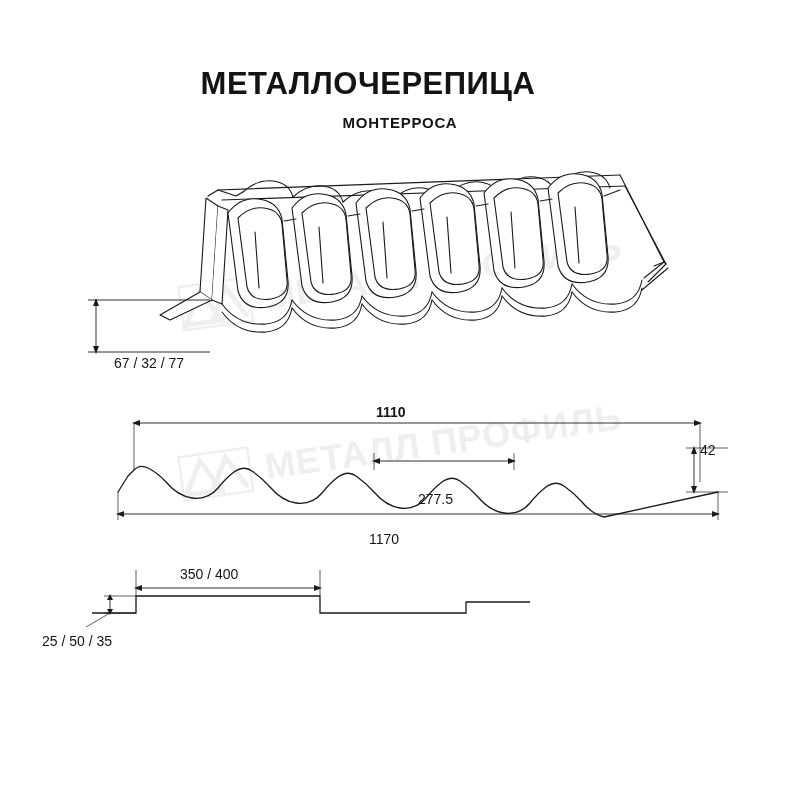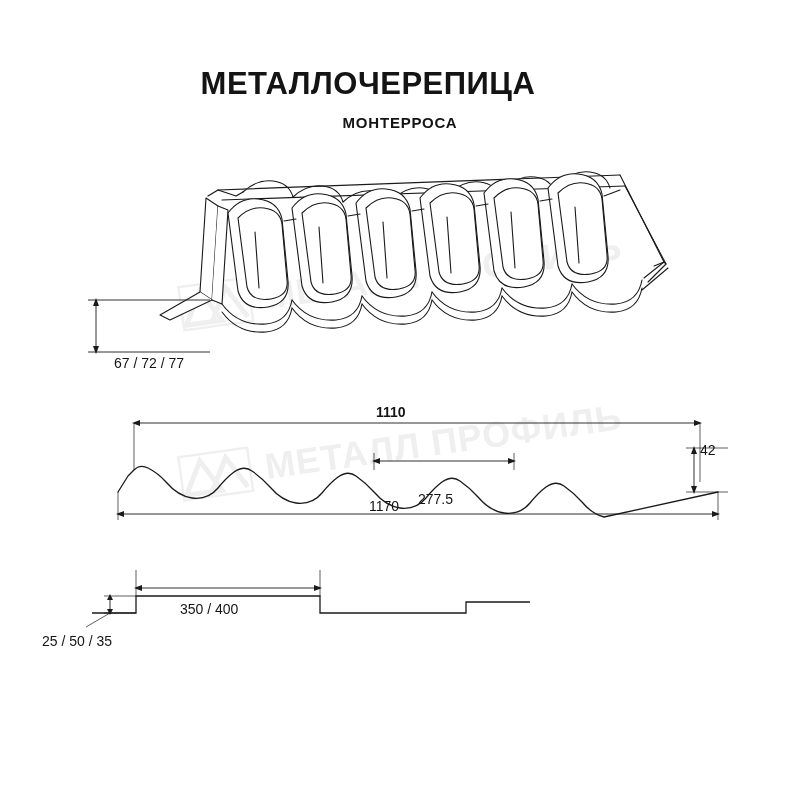--- a/index.html
+++ b/index.html
@@ -255,19 +255,19 @@
   <g stroke="#1a1a1a" stroke-width="0.9">
     <line x1="104" y1="596" x2="136" y2="596" stroke-width="0.7"></line>
     <line x1="104" y1="613" x2="136" y2="613" stroke-width="0.7"></line>
     <line x1="110" y1="596" x2="110" y2="613"></line>
     <path d="M107 600 L110 594 L113 600" fill="#1a1a1a" stroke="none"></path>
     <path d="M107 609 L110 615 L113 609" fill="#1a1a1a" stroke="none"></path>
     <line x1="110" y1="613" x2="86" y2="627" stroke-width="0.7"></line>
   </g>
 </svg>
 
-<div class="dim-label" style="left:114px; top:355px;">67 / 72 / 77</div>
+<div class="dim-label" style="left:114px; top:355px;">67 / 32 / 77</div>
 <div class="dim-label" style="left:376px; top:404px;font-weight:bold;">1110</div>
 <div class="dim-label" style="left:418px; top:443px;margin-top:48px;">277.5</div>
-<div class="dim-label" style="left:369px; top:498px;">1170</div>
+<div class="dim-label" style="left:369px; top:531px;">1170</div>
 <div class="dim-label" style="left:700px; top:442px;text-align:center;">42</div>
-<div class="dim-label" style="left:180px; top:566px;margin-top:35px;">350 / 400</div>
+<div class="dim-label" style="left:180px; top:566px;">350 / 400</div>
 <div class="dim-label" style="left:42px; top:633px;">25 / 50 / 35</div>
 
 </body></html>

